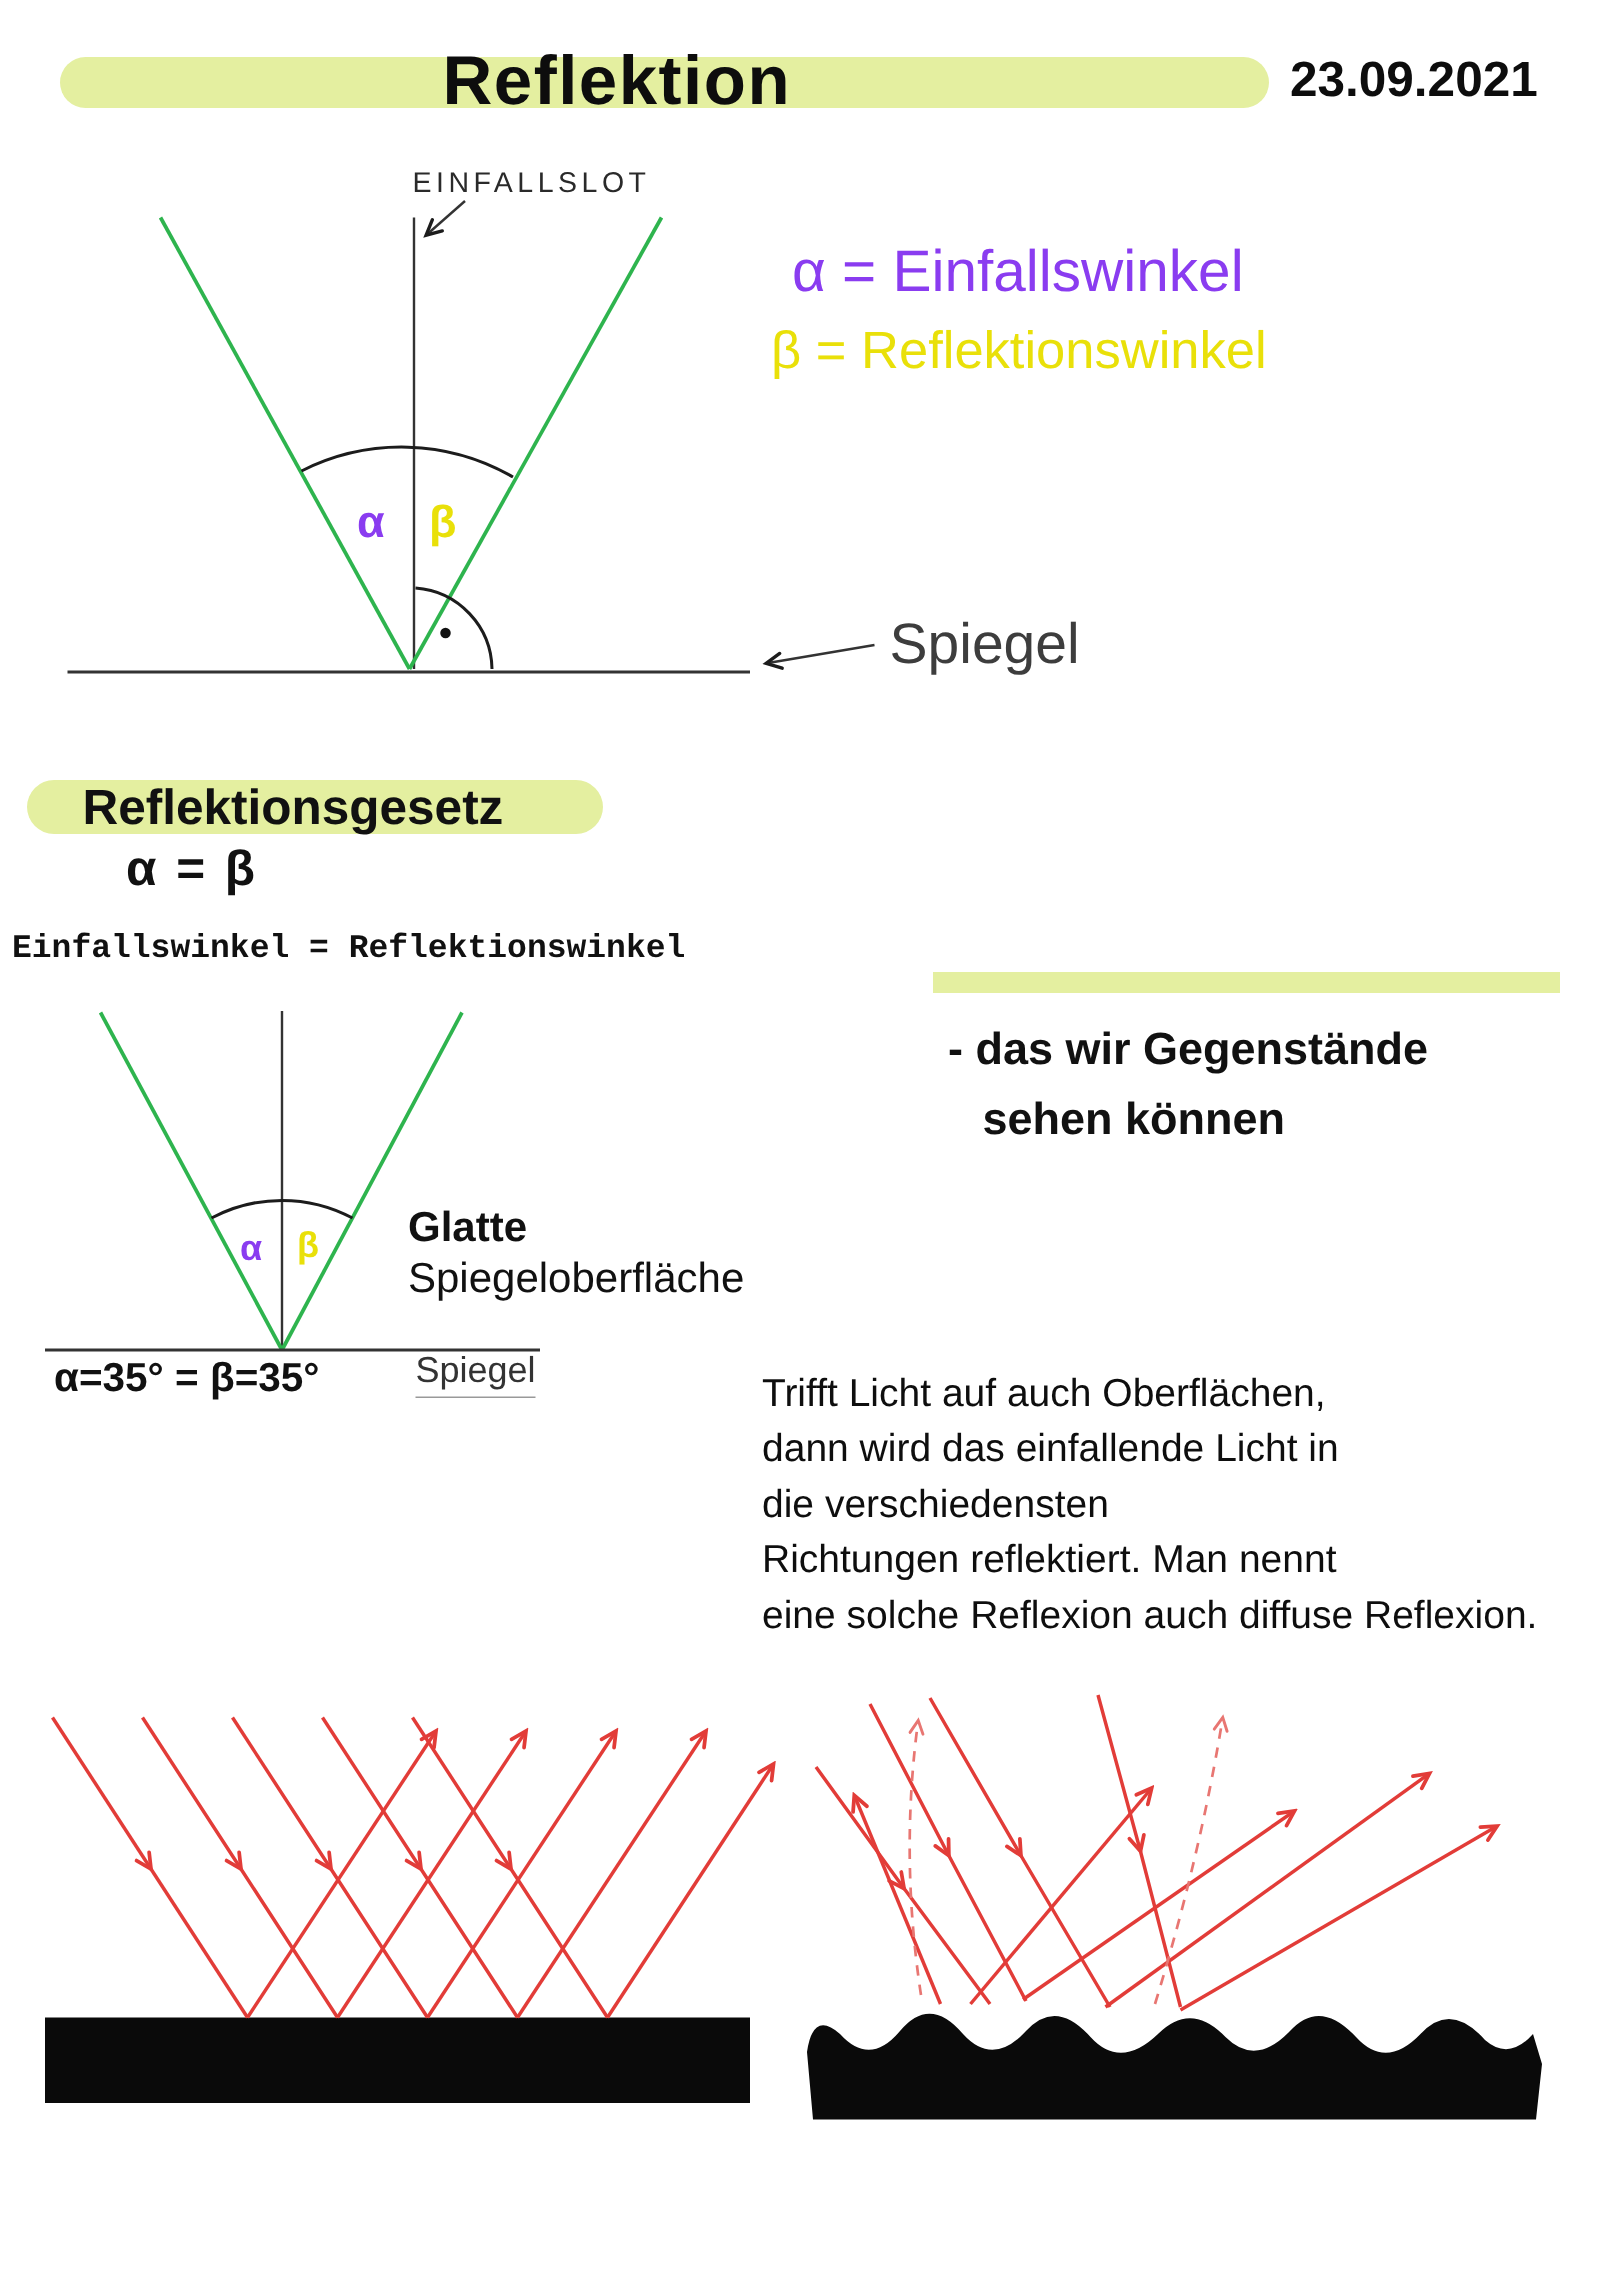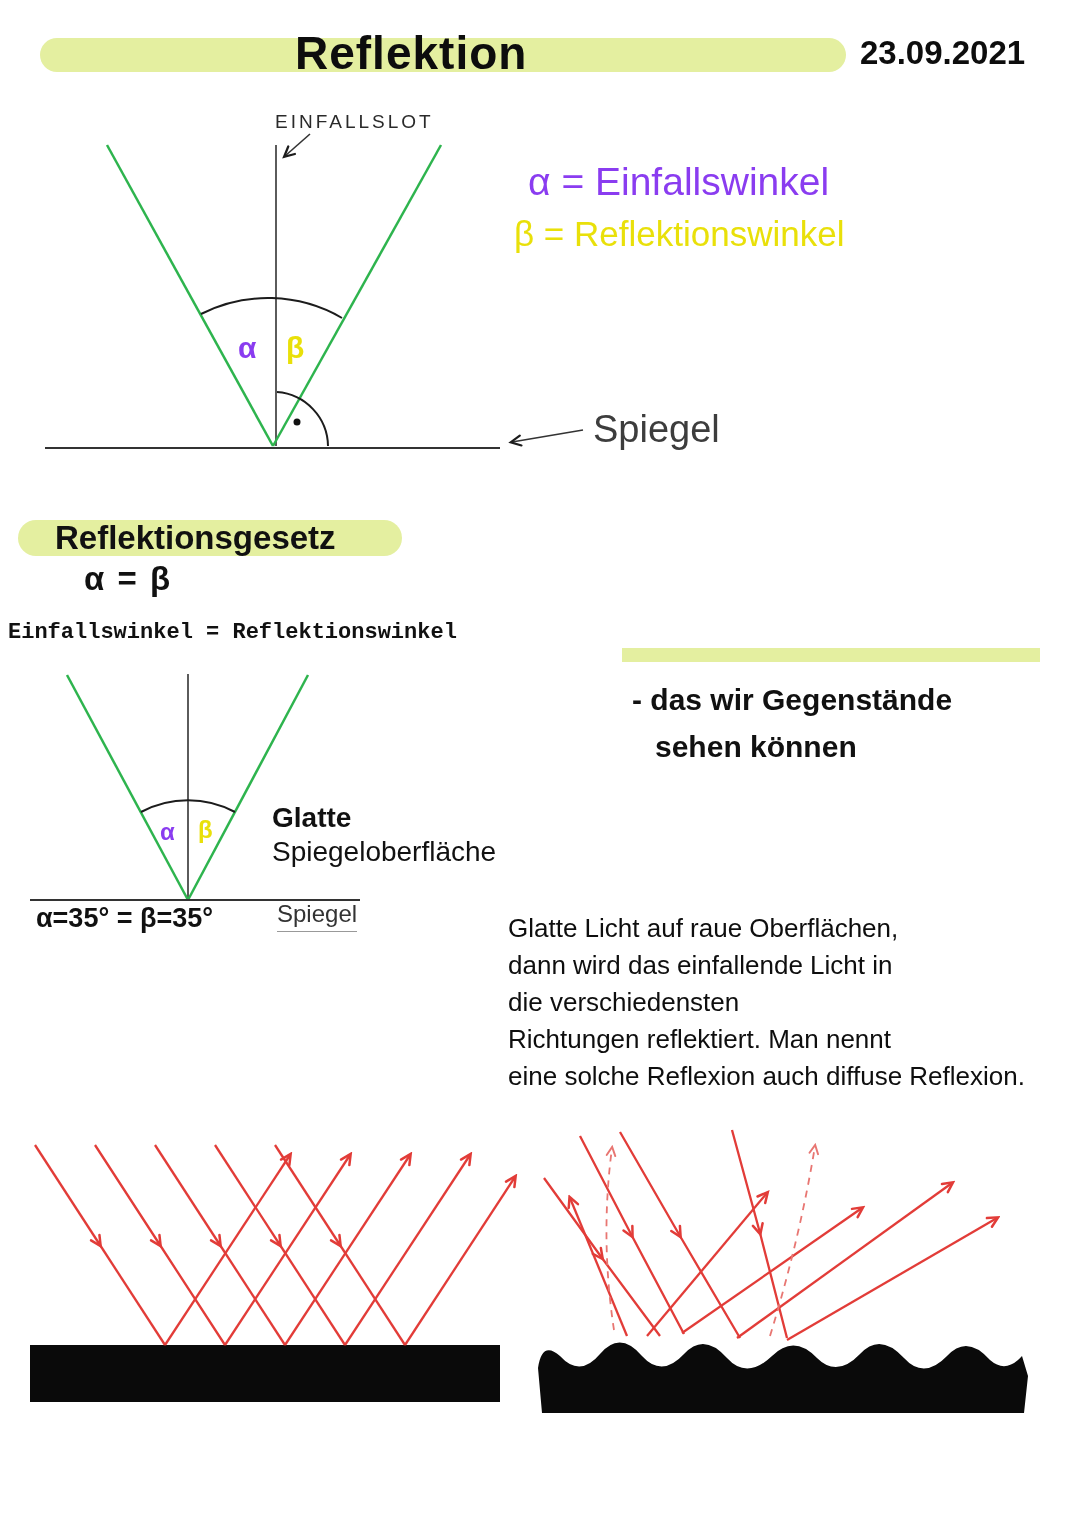--- a/index.html
+++ b/index.html
@@ -110,21 +110,21 @@
   <div class="abs glatte-1">Glatte</div>
   <div class="abs glatte-2">Spiegeloberfläche</div>
   <div class="abs angles">α=35° = β=35°</div>
   <div class="abs spiegel2">Spiegel</div>
 
   <div class="abs diffuse-highlight"></div>
   <div class="abs diffuse-b1">- das wir Gegenstände</div>
   <div class="abs diffuse-b2">sehen können</div>
 
   <div class="abs paragraph">
-    <div>Glatte Licht auf raue Oberflächen,</div>
+    <div>Trifft Licht auf auch Oberflächen,</div>
     <div>dann wird das einfallende Licht in</div>
     <div>die verschiedensten</div>
     <div>Richtungen reflektiert. Man nennt</div>
     <div>eine solche Reflexion auch  diffuse Reflexion.</div>
   </div>
 
   <svg class="abs" style="left:25px; top:1115px;" width="495" height="295" viewBox="0 0 495 295">
     <defs>
       <marker id="ar-r1" viewBox="0 0 12 12" refX="9" refY="6" markerWidth="15" markerHeight="15" markerUnits="userSpaceOnUse" orient="auto">
         <path d="M2,2 L10,6 L2,10" fill="none" stroke="#e23c38" stroke-width="2" stroke-linecap="round"></path>

